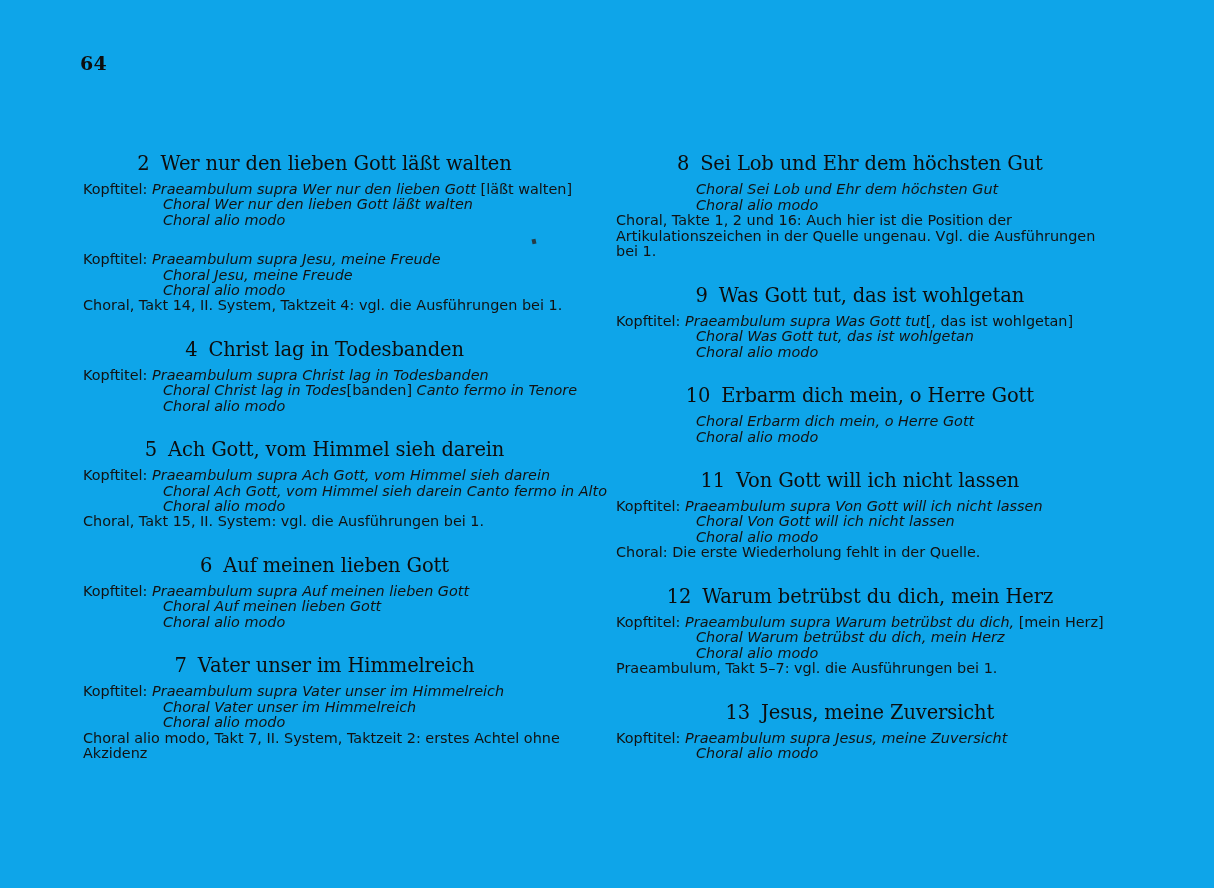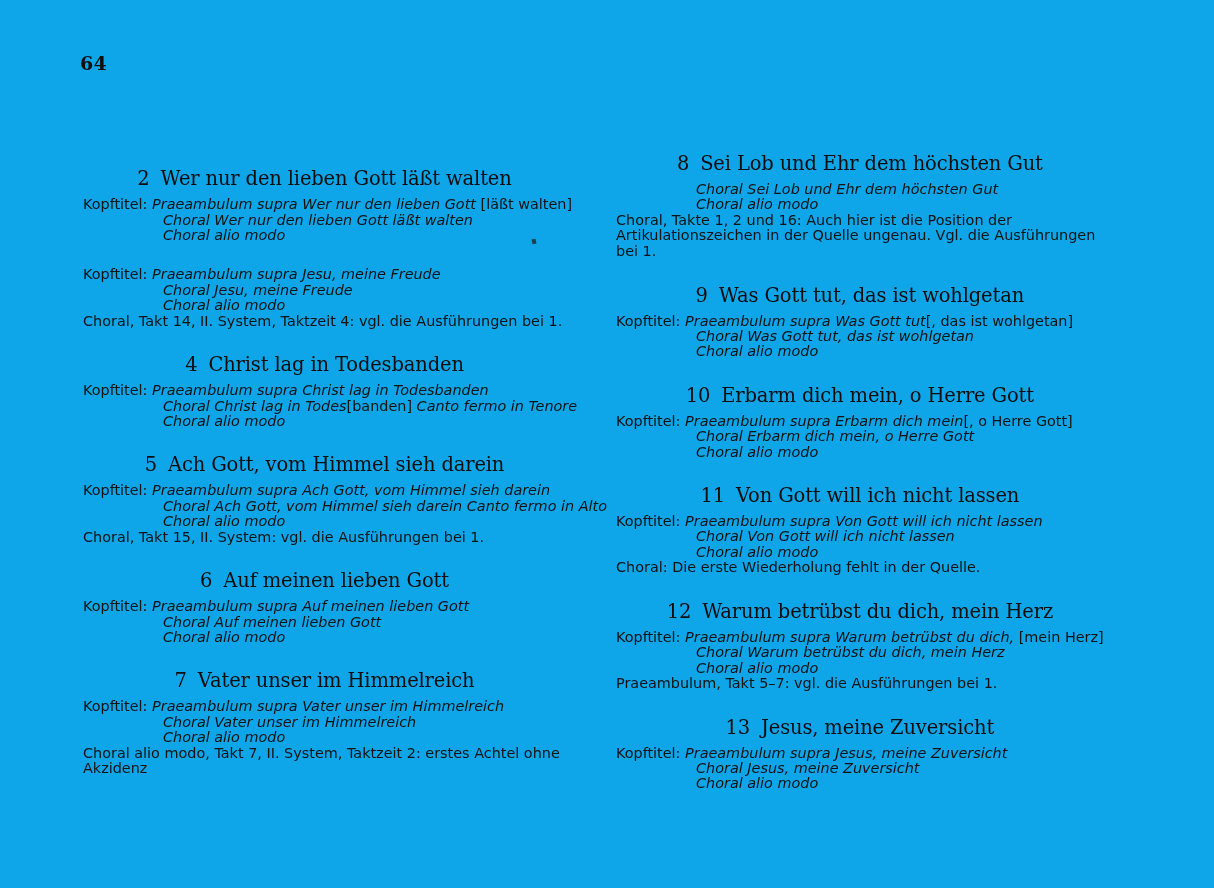--- a/index.html
+++ b/index.html
@@ -207,21 +207,20 @@
           <div class="entry-head"><span class="num">9</span><span class="ttl">Was Gott tut, das ist wohlgetan</span></div>
           <div class="kopf">
             <div class="kopf-row"><span class="kopf-label">Kopftitel: </span><span class="kopf-title">Praeambulum supra Was Gott tut</span><span class="kopf-supp">[, das ist wohlgetan]</span></div>
             <div class="kopf-sub">Choral Was Gott tut, das ist wohlgetan</div>
             <div class="kopf-sub">Choral alio modo</div>
           </div>
         </div>
         <div class="entry">
           <div class="entry-head"><span class="num">10</span><span class="ttl">Erbarm dich mein, o Herre Gott</span></div>
           <div class="kopf">
-            <div class="kopf-row"><span class="kopf-label">Kopftitel: </span><span class="kopf-title">Praeambulum supra Erbarm dich mein</span><span class="kopf-supp">[, o Herre Gott]</span></div>
             <div class="kopf-sub">Choral Erbarm dich mein, o Herre Gott</div>
             <div class="kopf-sub">Choral alio modo</div>
           </div>
         </div>
         <div class="entry">
           <div class="entry-head"><span class="num">11</span><span class="ttl">Von Gott will ich nicht lassen</span></div>
           <div class="kopf">
             <div class="kopf-row"><span class="kopf-label">Kopftitel: </span><span class="kopf-title">Praeambulum supra Von Gott will ich nicht lassen</span></div>
             <div class="kopf-sub">Choral Von Gott will ich nicht lassen</div>
             <div class="kopf-sub">Choral alio modo</div>
@@ -234,20 +233,19 @@
             <div class="kopf-row"><span class="kopf-label">Kopftitel: </span><span class="kopf-title">Praeambulum supra Warum betrübst du dich, </span><span class="kopf-supp">[mein Herz]</span></div>
             <div class="kopf-sub">Choral Warum betrübst du dich, mein Herz</div>
             <div class="kopf-sub">Choral alio modo</div>
           </div>
           <div class="note note-wrap">Praeambulum, Takt 5–7: vgl. die Ausführungen bei 1.</div>
         </div>
         <div class="entry">
           <div class="entry-head"><span class="num">13</span><span class="ttl">Jesus, meine Zuversicht</span></div>
           <div class="kopf">
             <div class="kopf-row"><span class="kopf-label">Kopftitel: </span><span class="kopf-title">Praeambulum supra Jesus, meine Zuversicht</span></div>
-            <div class="kopf-sub">Choral Jesus, meine Zuversicht</div>
             <div class="kopf-sub">Choral alio modo</div>
           </div>
         </div>
       </div>
   </div>
 
 </div>
 
 </body></html>

